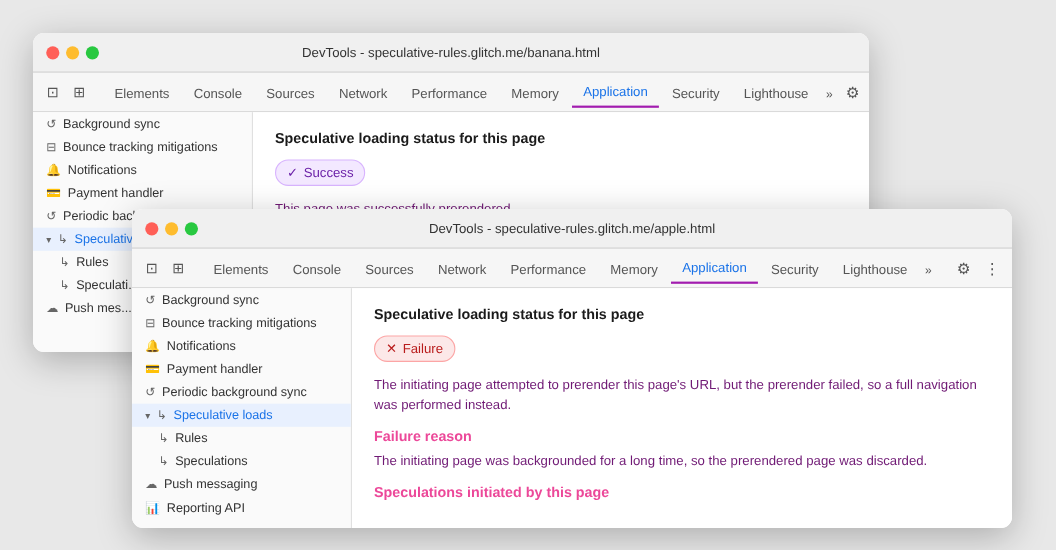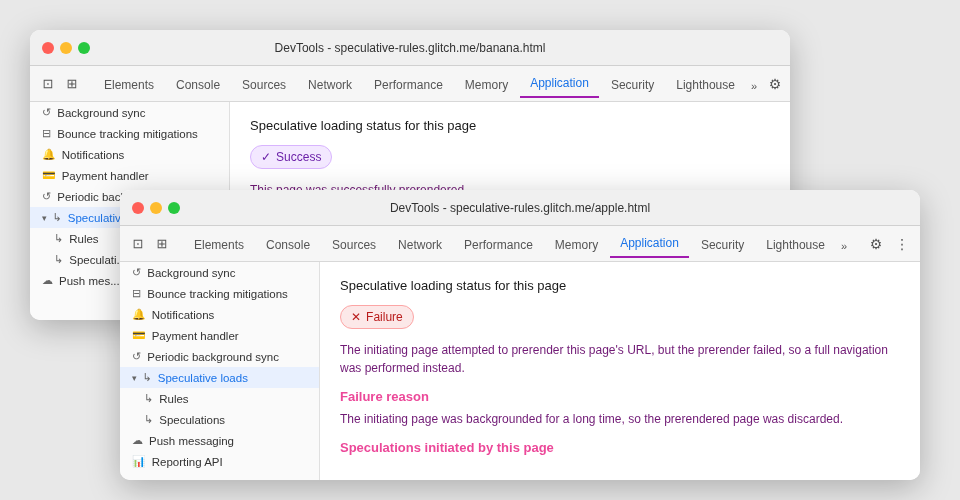--- a/index.html
+++ b/index.html
@@ -193,21 +193,21 @@
     
     .panel {
       flex: 1;
       padding: 16px 20px;
       overflow-y: auto;
       background: #fff;
     }
 
     .panel-title {
       font-size: 13px;
-      font-weight: 400;
+      font-weight: 700;
       color: #1a1a1a;
       margin-bottom: 12px;
     }
 
     .status-badge {
       display: inline-flex;
       align-items: center;
       gap: 5px;
       padding: 4px 10px;
       border-radius: 12px;

